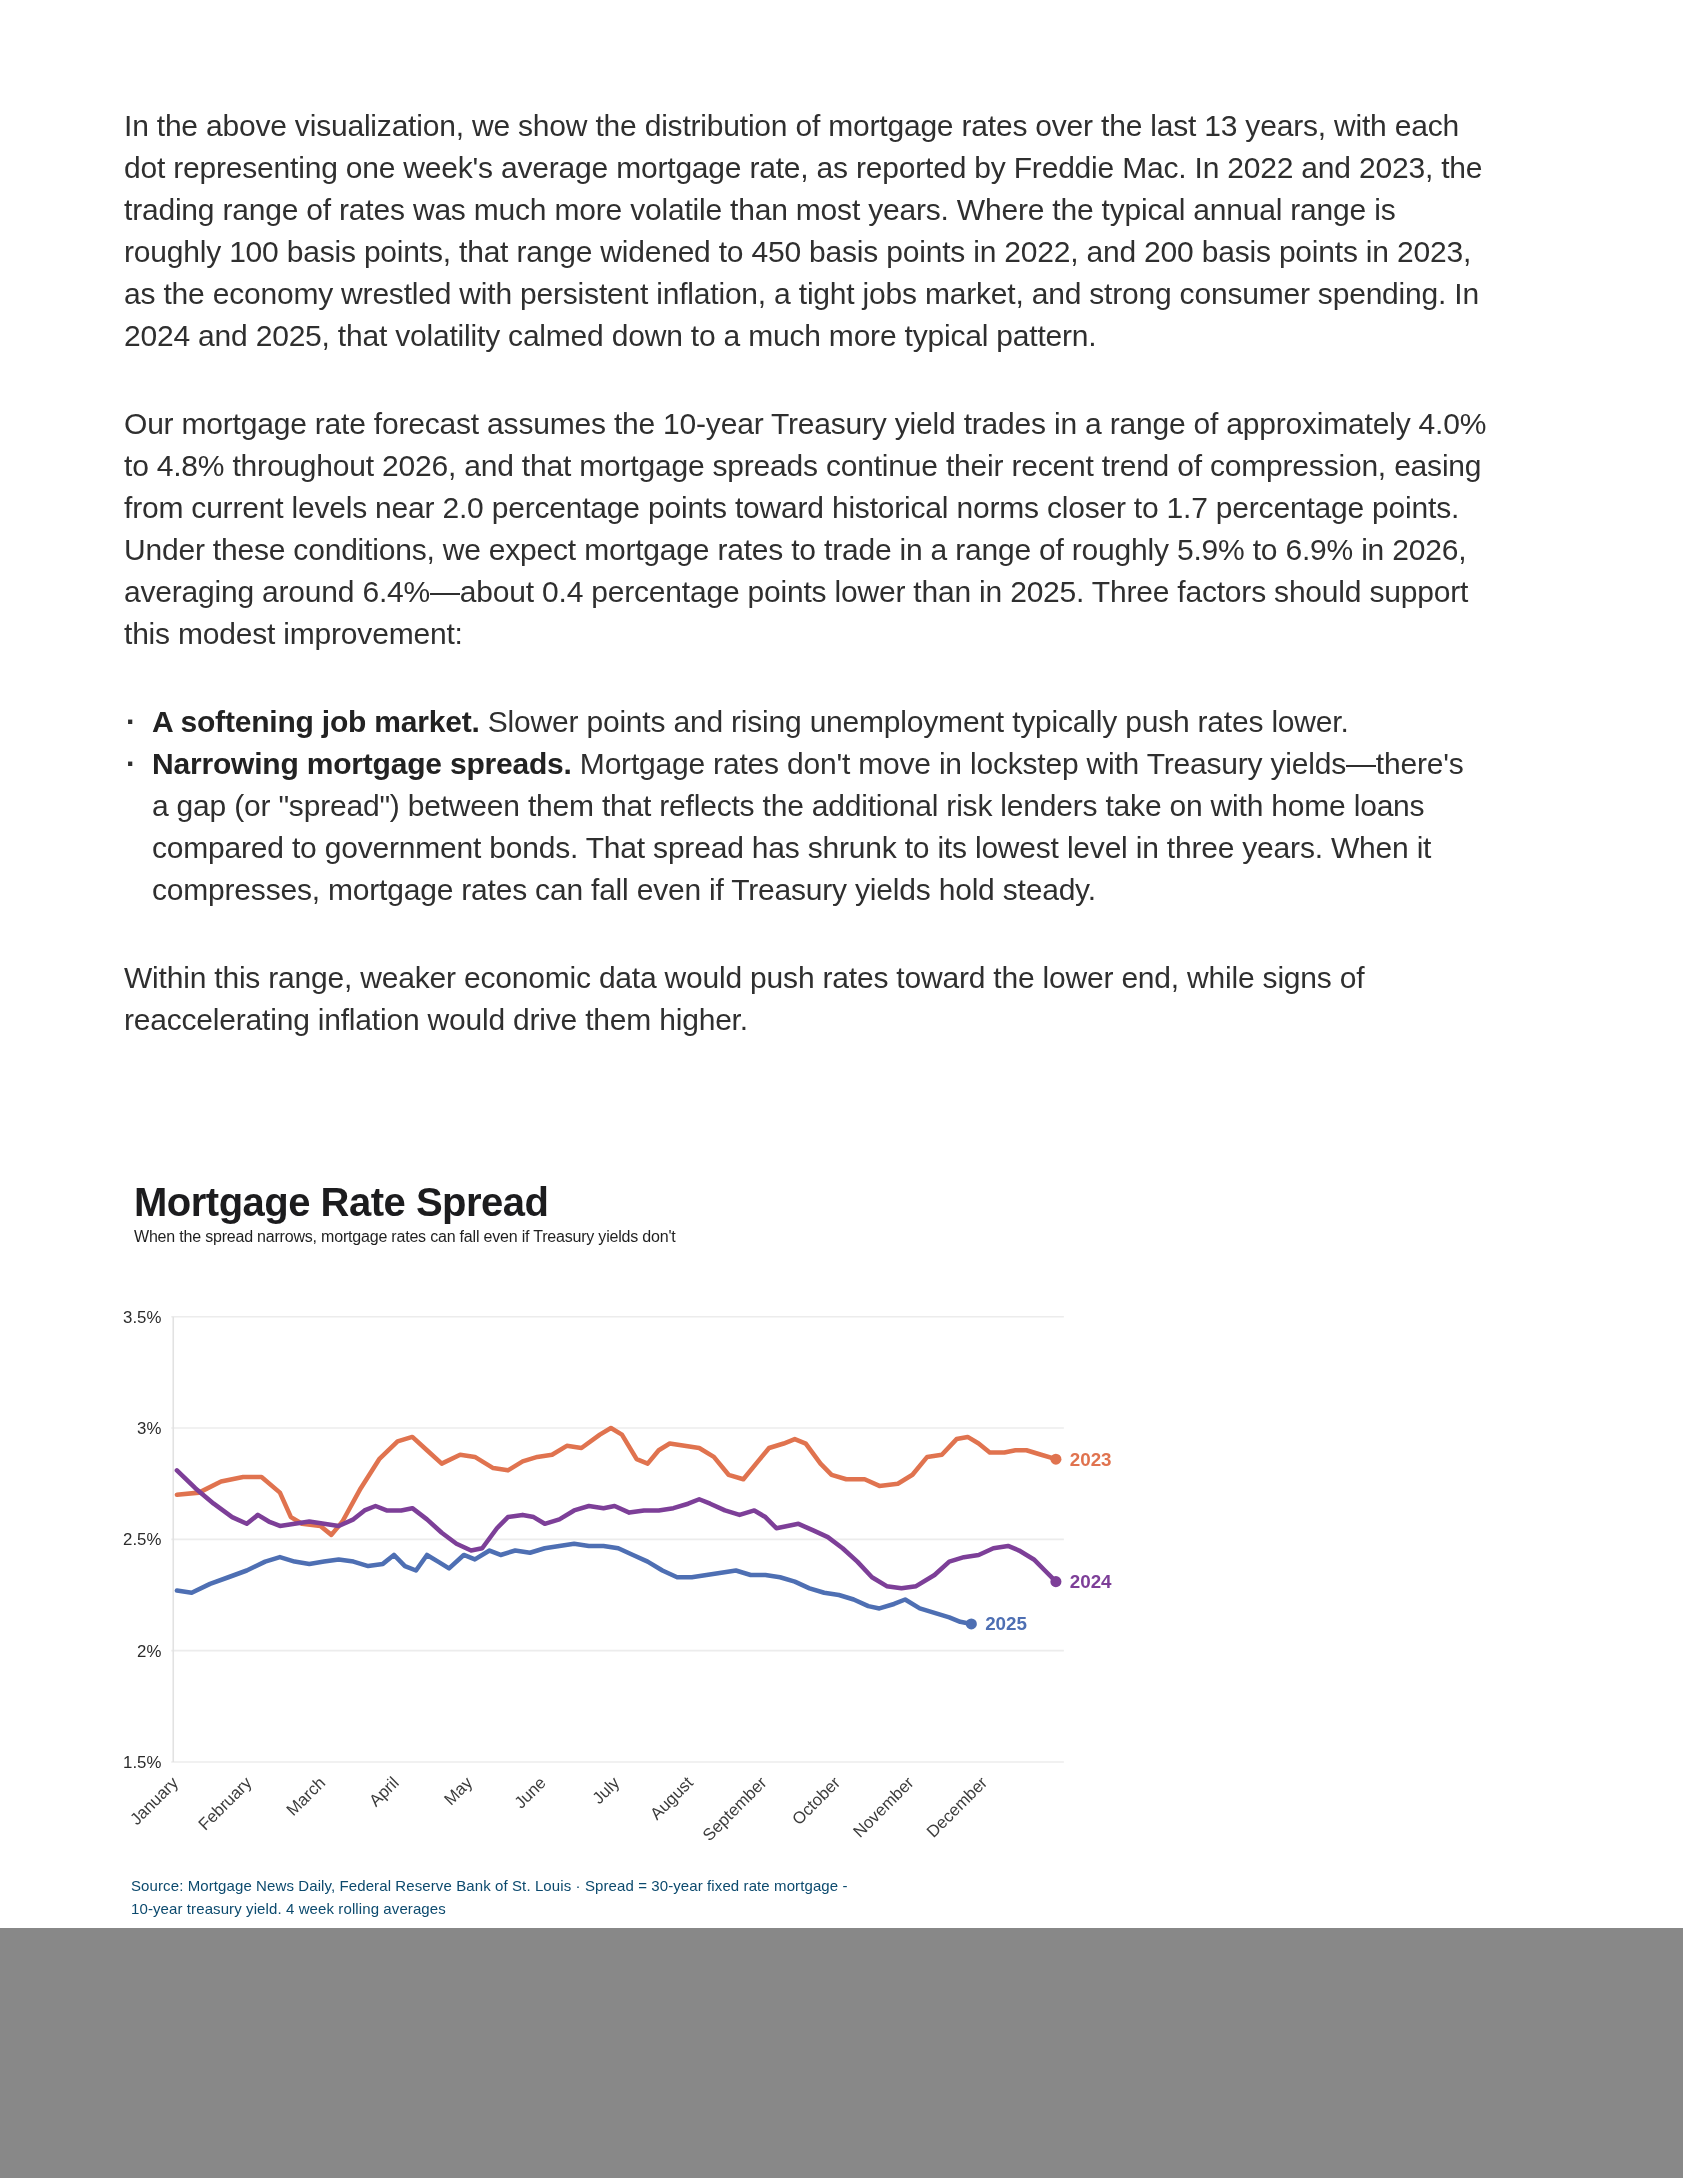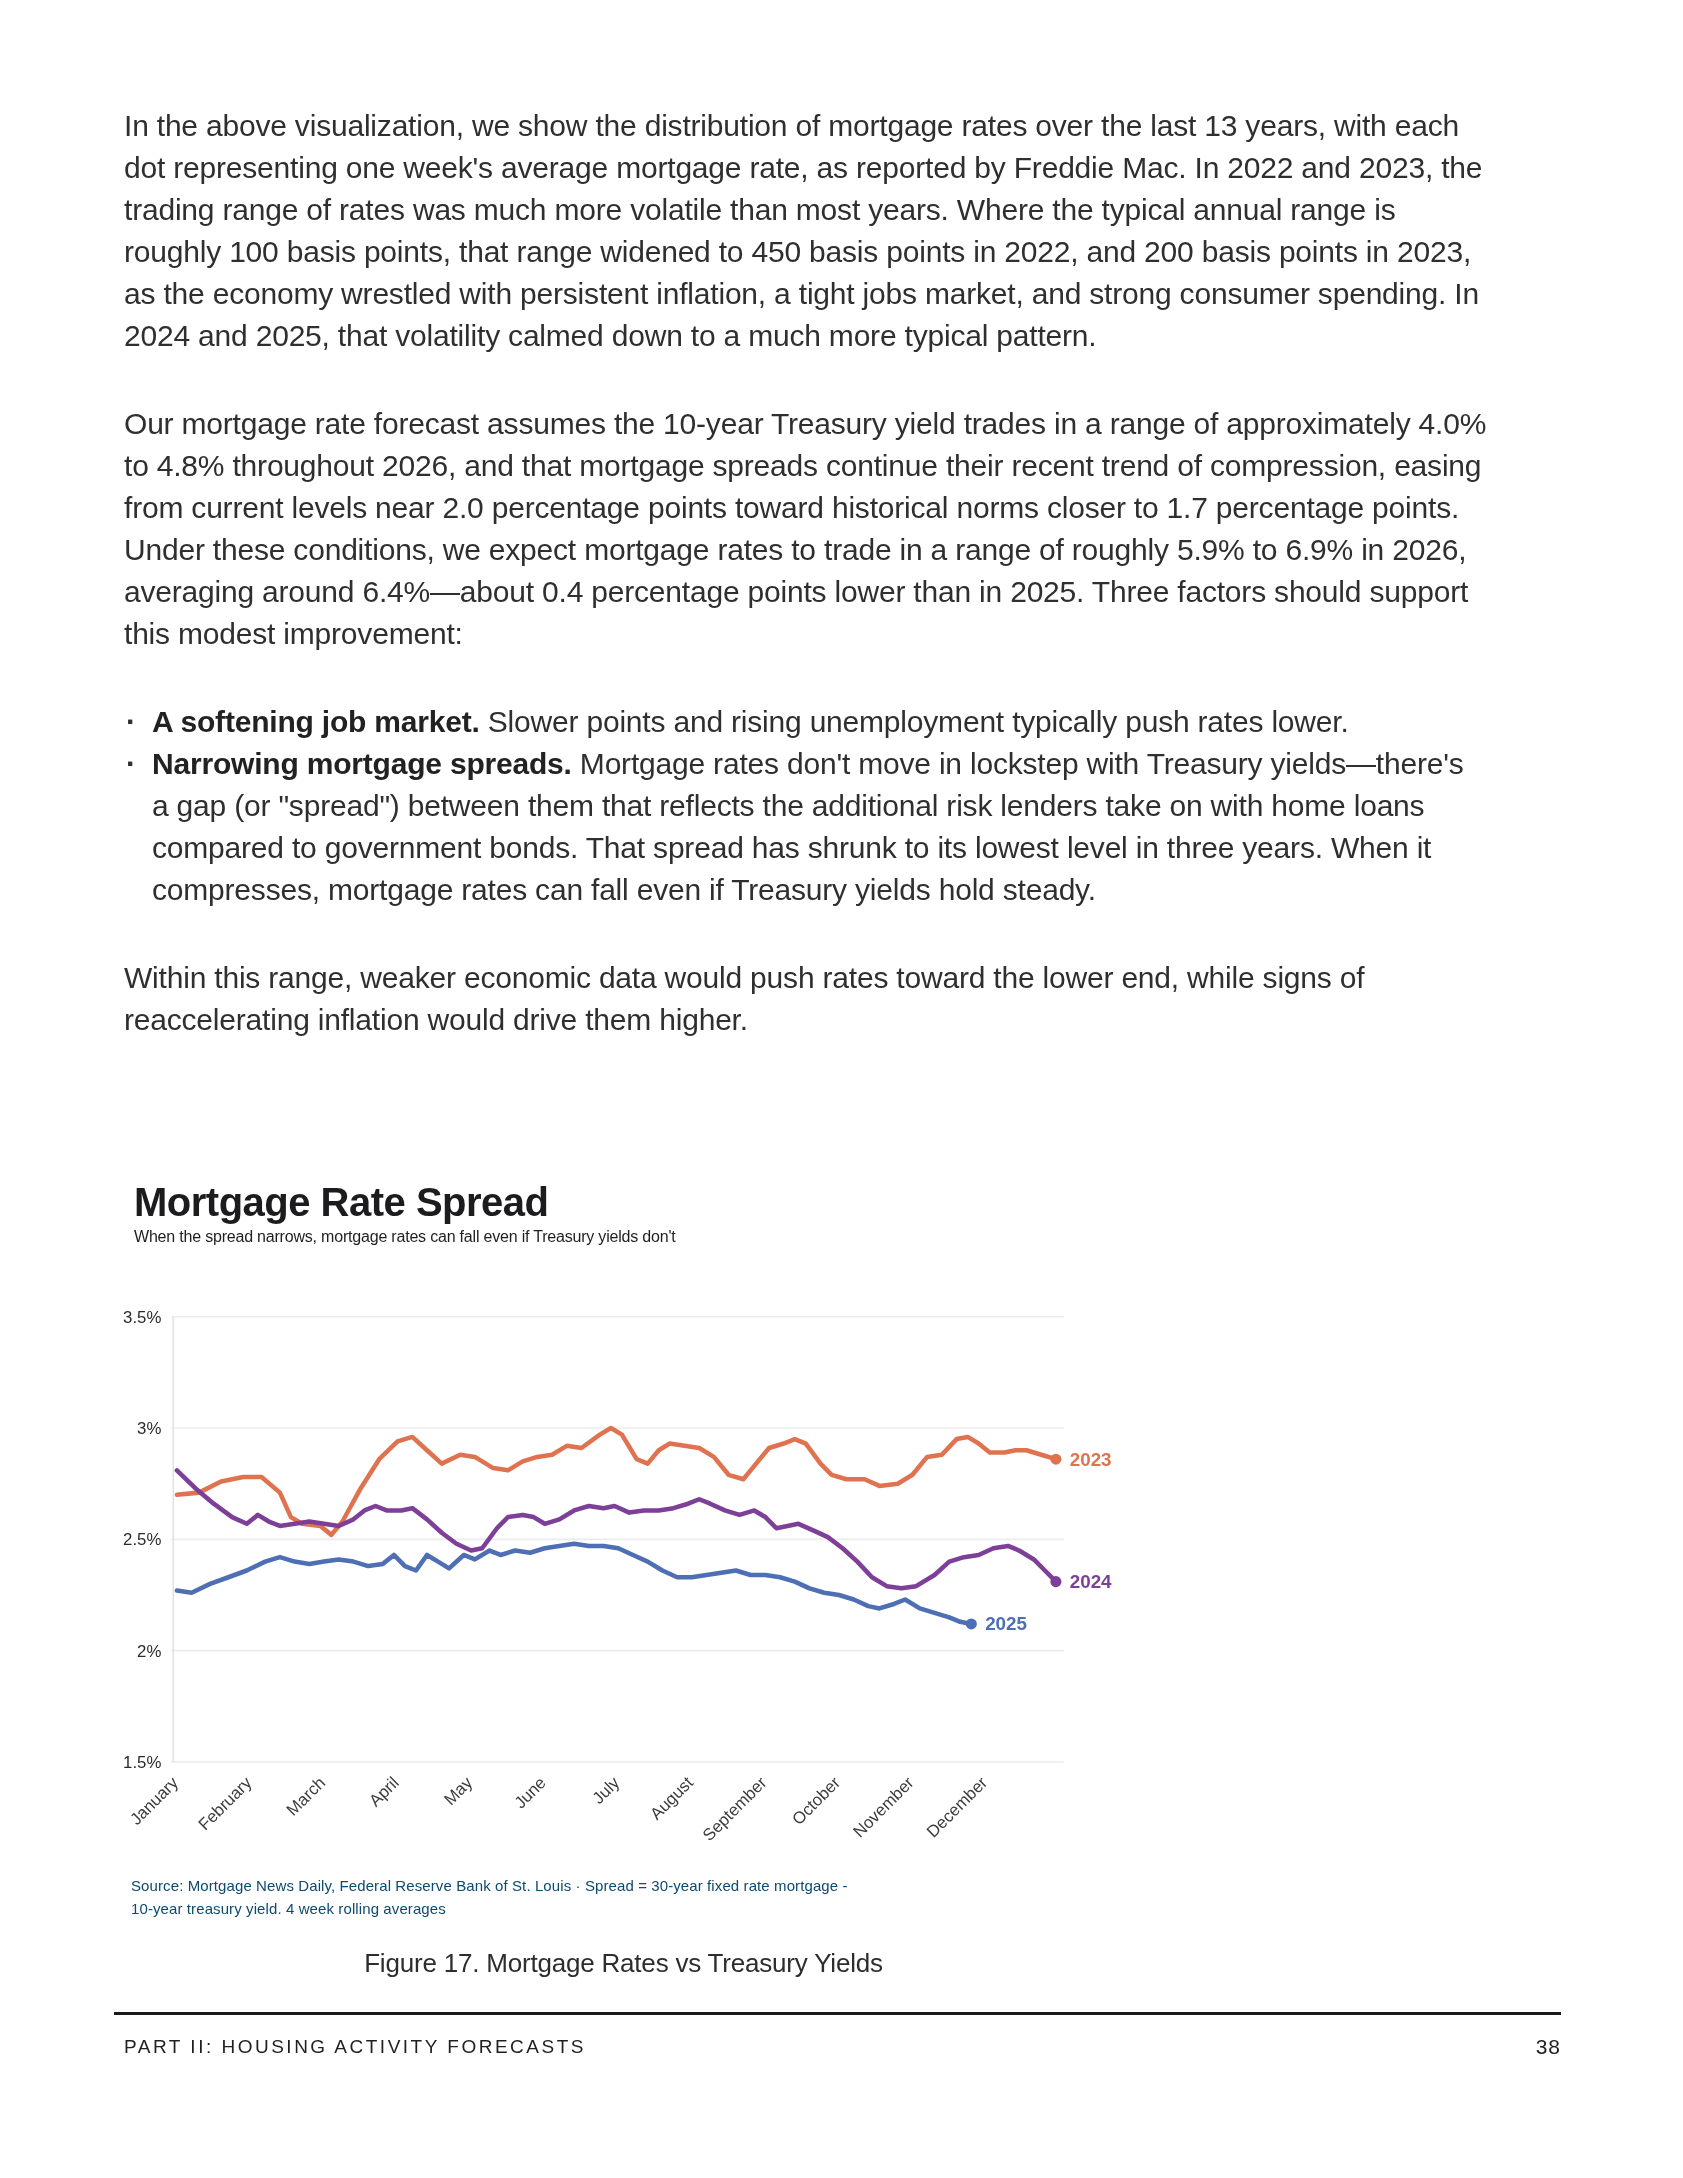--- a/index.html
+++ b/index.html
@@ -1,17 +1,17 @@
 <!DOCTYPE html>
 <html><head>
 <meta charset="utf-8">
 <style>
   html,body { margin:0; padding:0; background:#888; }
   .page {
-    position:relative; width:1683px; height:2178px; background:#ffffff;
+    position:relative; width:1683px; height:1928px; background:#ffffff;
     font-family:"Liberation Sans", sans-serif; color:#2f2f2f; overflow:hidden;
   }
   .content {
     position:absolute; left:124px; top:105px; width:1364px;
   }
   .body-p {
     font-size:30px; line-height:42px; letter-spacing:-0.2px;
     margin:0 0 46px 0; color:#2f2f2f;
   }
   .bullets { margin:0 0 46px 0; }

